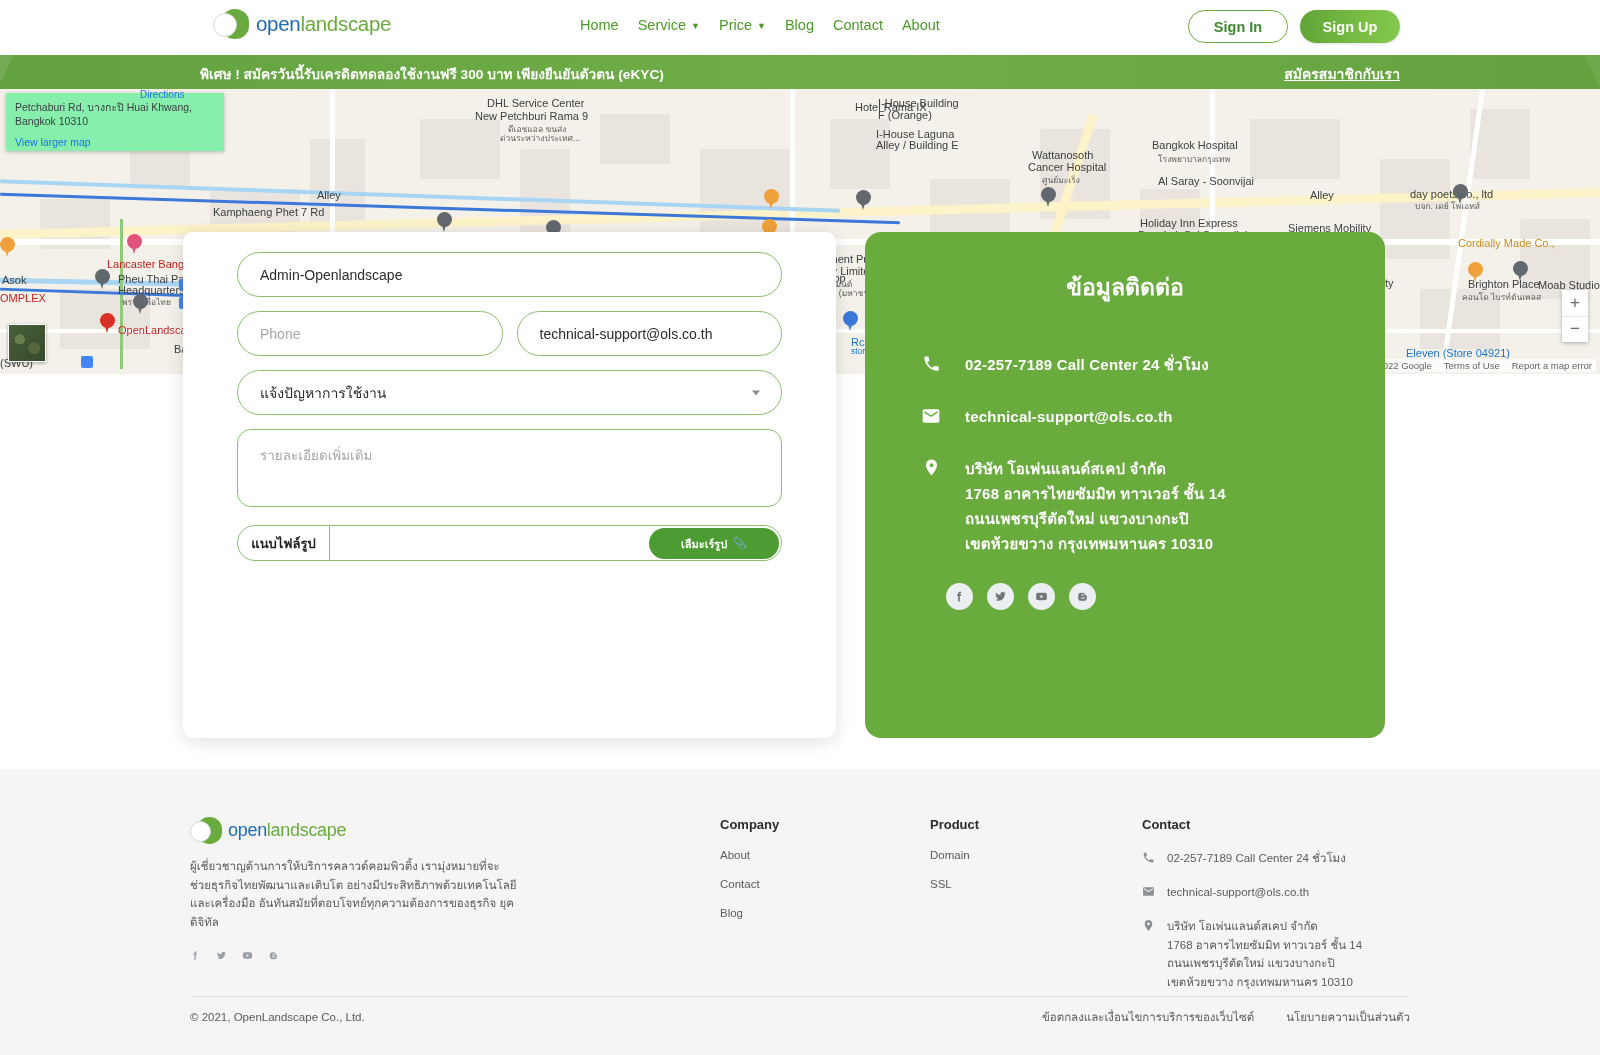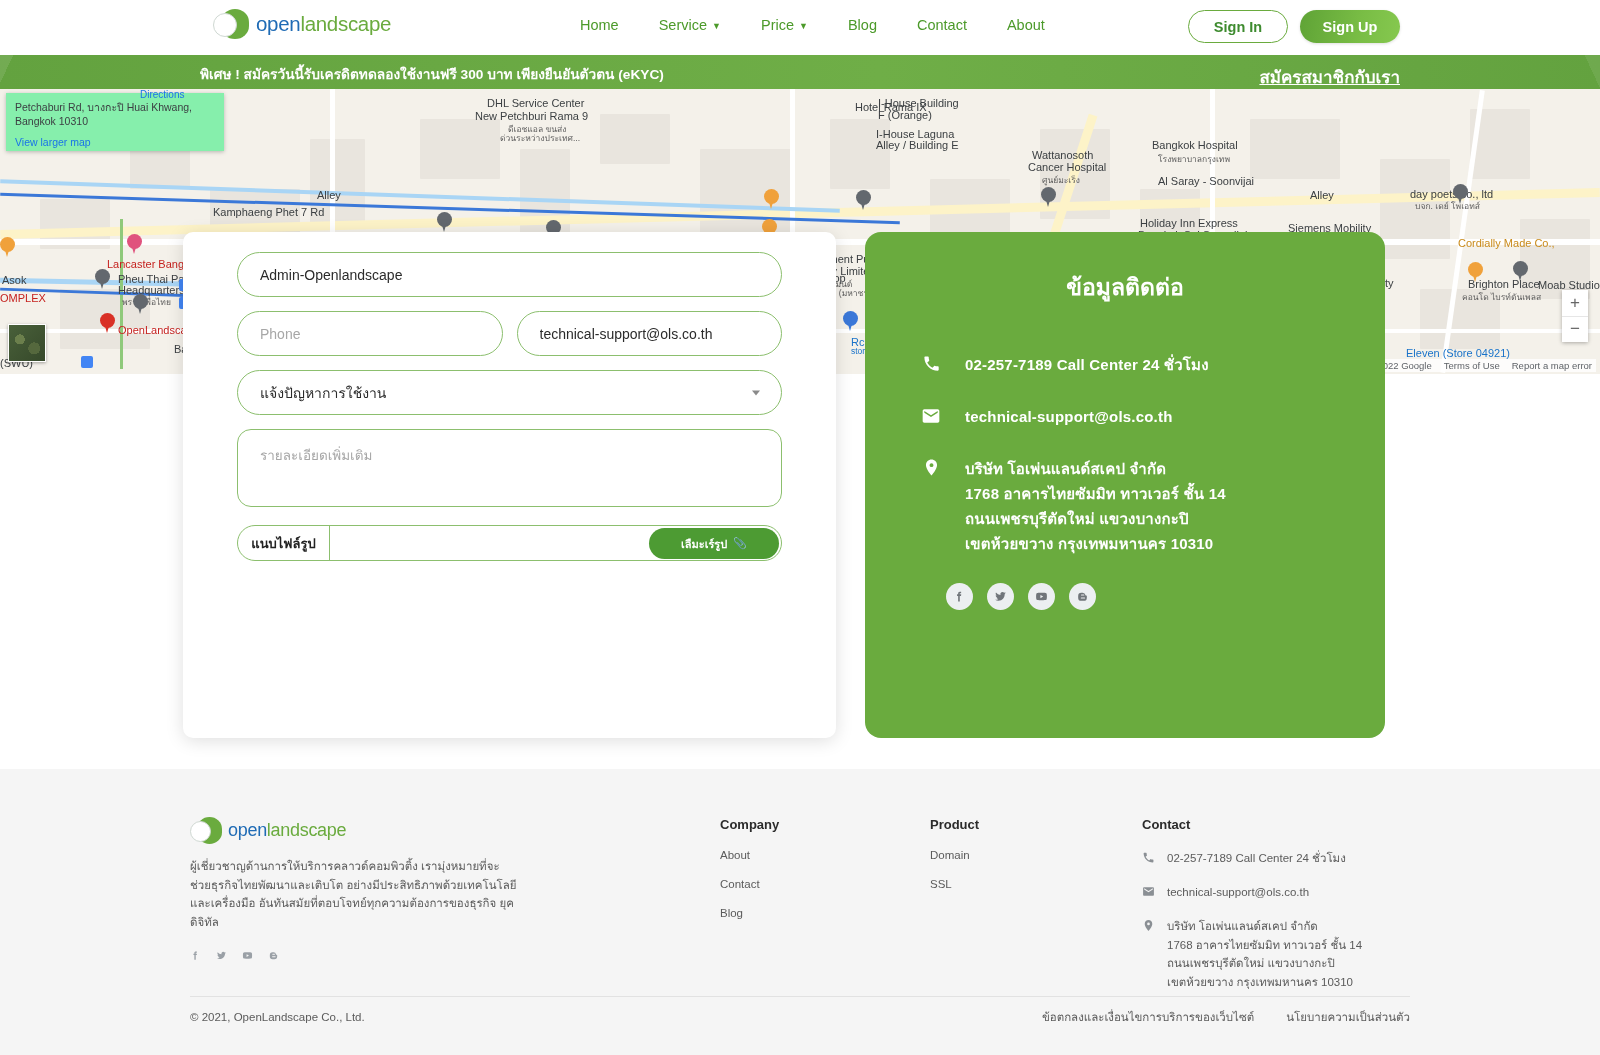--- a/index.html
+++ b/index.html
@@ -24,21 +24,21 @@
     background: #6aab3e; border-radius: 16px 16px 16px 16px / 15px 15px 15px 15px;
   }
   .logo-mark .circ {
     position: absolute; left: 0; top: 4px; width: 24px; height: 24px;
     background: #ffffff; border: 1.4px solid #cfd8d2; border-radius: 50%;
   }
   .logo-text { font-size: 20.5px; letter-spacing: -0.3px; font-weight: 500; }
   .logo-text .t-open { color: #1f6bb5; }
   .logo-text .t-land { color: #6aab3e; }
 
-  .nav { position: absolute; left: 580px; top: 17px; display: flex; align-items: center; gap: 40px; }
+  .nav { position: absolute; left: 580px; top: 17px; display: flex; align-items: center; gap: 19px; }
   .nav a {
     color: #4c9a2a; font-size: 14.5px; text-decoration: none; white-space: nowrap;
     display: inline-flex; align-items: center; gap: 5px;
   }
   .caret { font-size: 9px; color: #4c9a2a; position: relative; top: 1px; }
 
   .auth { position: absolute; right: 200px; top: 10px; display: flex; gap: 12px; align-items: flex-end; }
   .btn-signin {
     width: 100px; height: 33px; border: 1.3px solid #6aab3e; border-radius: 20px;
     background: #fff; color: #3e8b2f; font-size: 14.5px; font-weight: 600;
@@ -62,21 +62,21 @@
     background:
       linear-gradient(115deg, rgba(255,255,255,.10) 0 12px, transparent 12px 30px),
       linear-gradient(245deg, rgba(255,255,255,.08) 0 14px, transparent 14px 36px),
       linear-gradient(90deg, #63a23f, #6fae47 55%, #63a23f);
   }
   .promo-text {
     position: absolute; left: 200px; top: 8px; color: #fff; font-size: 13.7px; font-weight: 600;
     white-space: nowrap;
   }
   .promo-link {
-    position: absolute; right: 200px; top: 8px; color: #fff; font-size: 17px; font-weight: 700;
+    position: absolute; right: 200px; top: 8px; color: #fff; font-size: 14px; font-weight: 700;
     text-decoration: underline; white-space: nowrap; cursor: pointer;
   }
 
   
   .map {
     position: absolute; top: 89px; left: 0; width: 1600px; height: 285px;
     background: #f2efe9; overflow: hidden;
   }
   .map-bg { position: absolute; inset: 0; }
   .mroad { position: absolute; background: #ffffff; }

